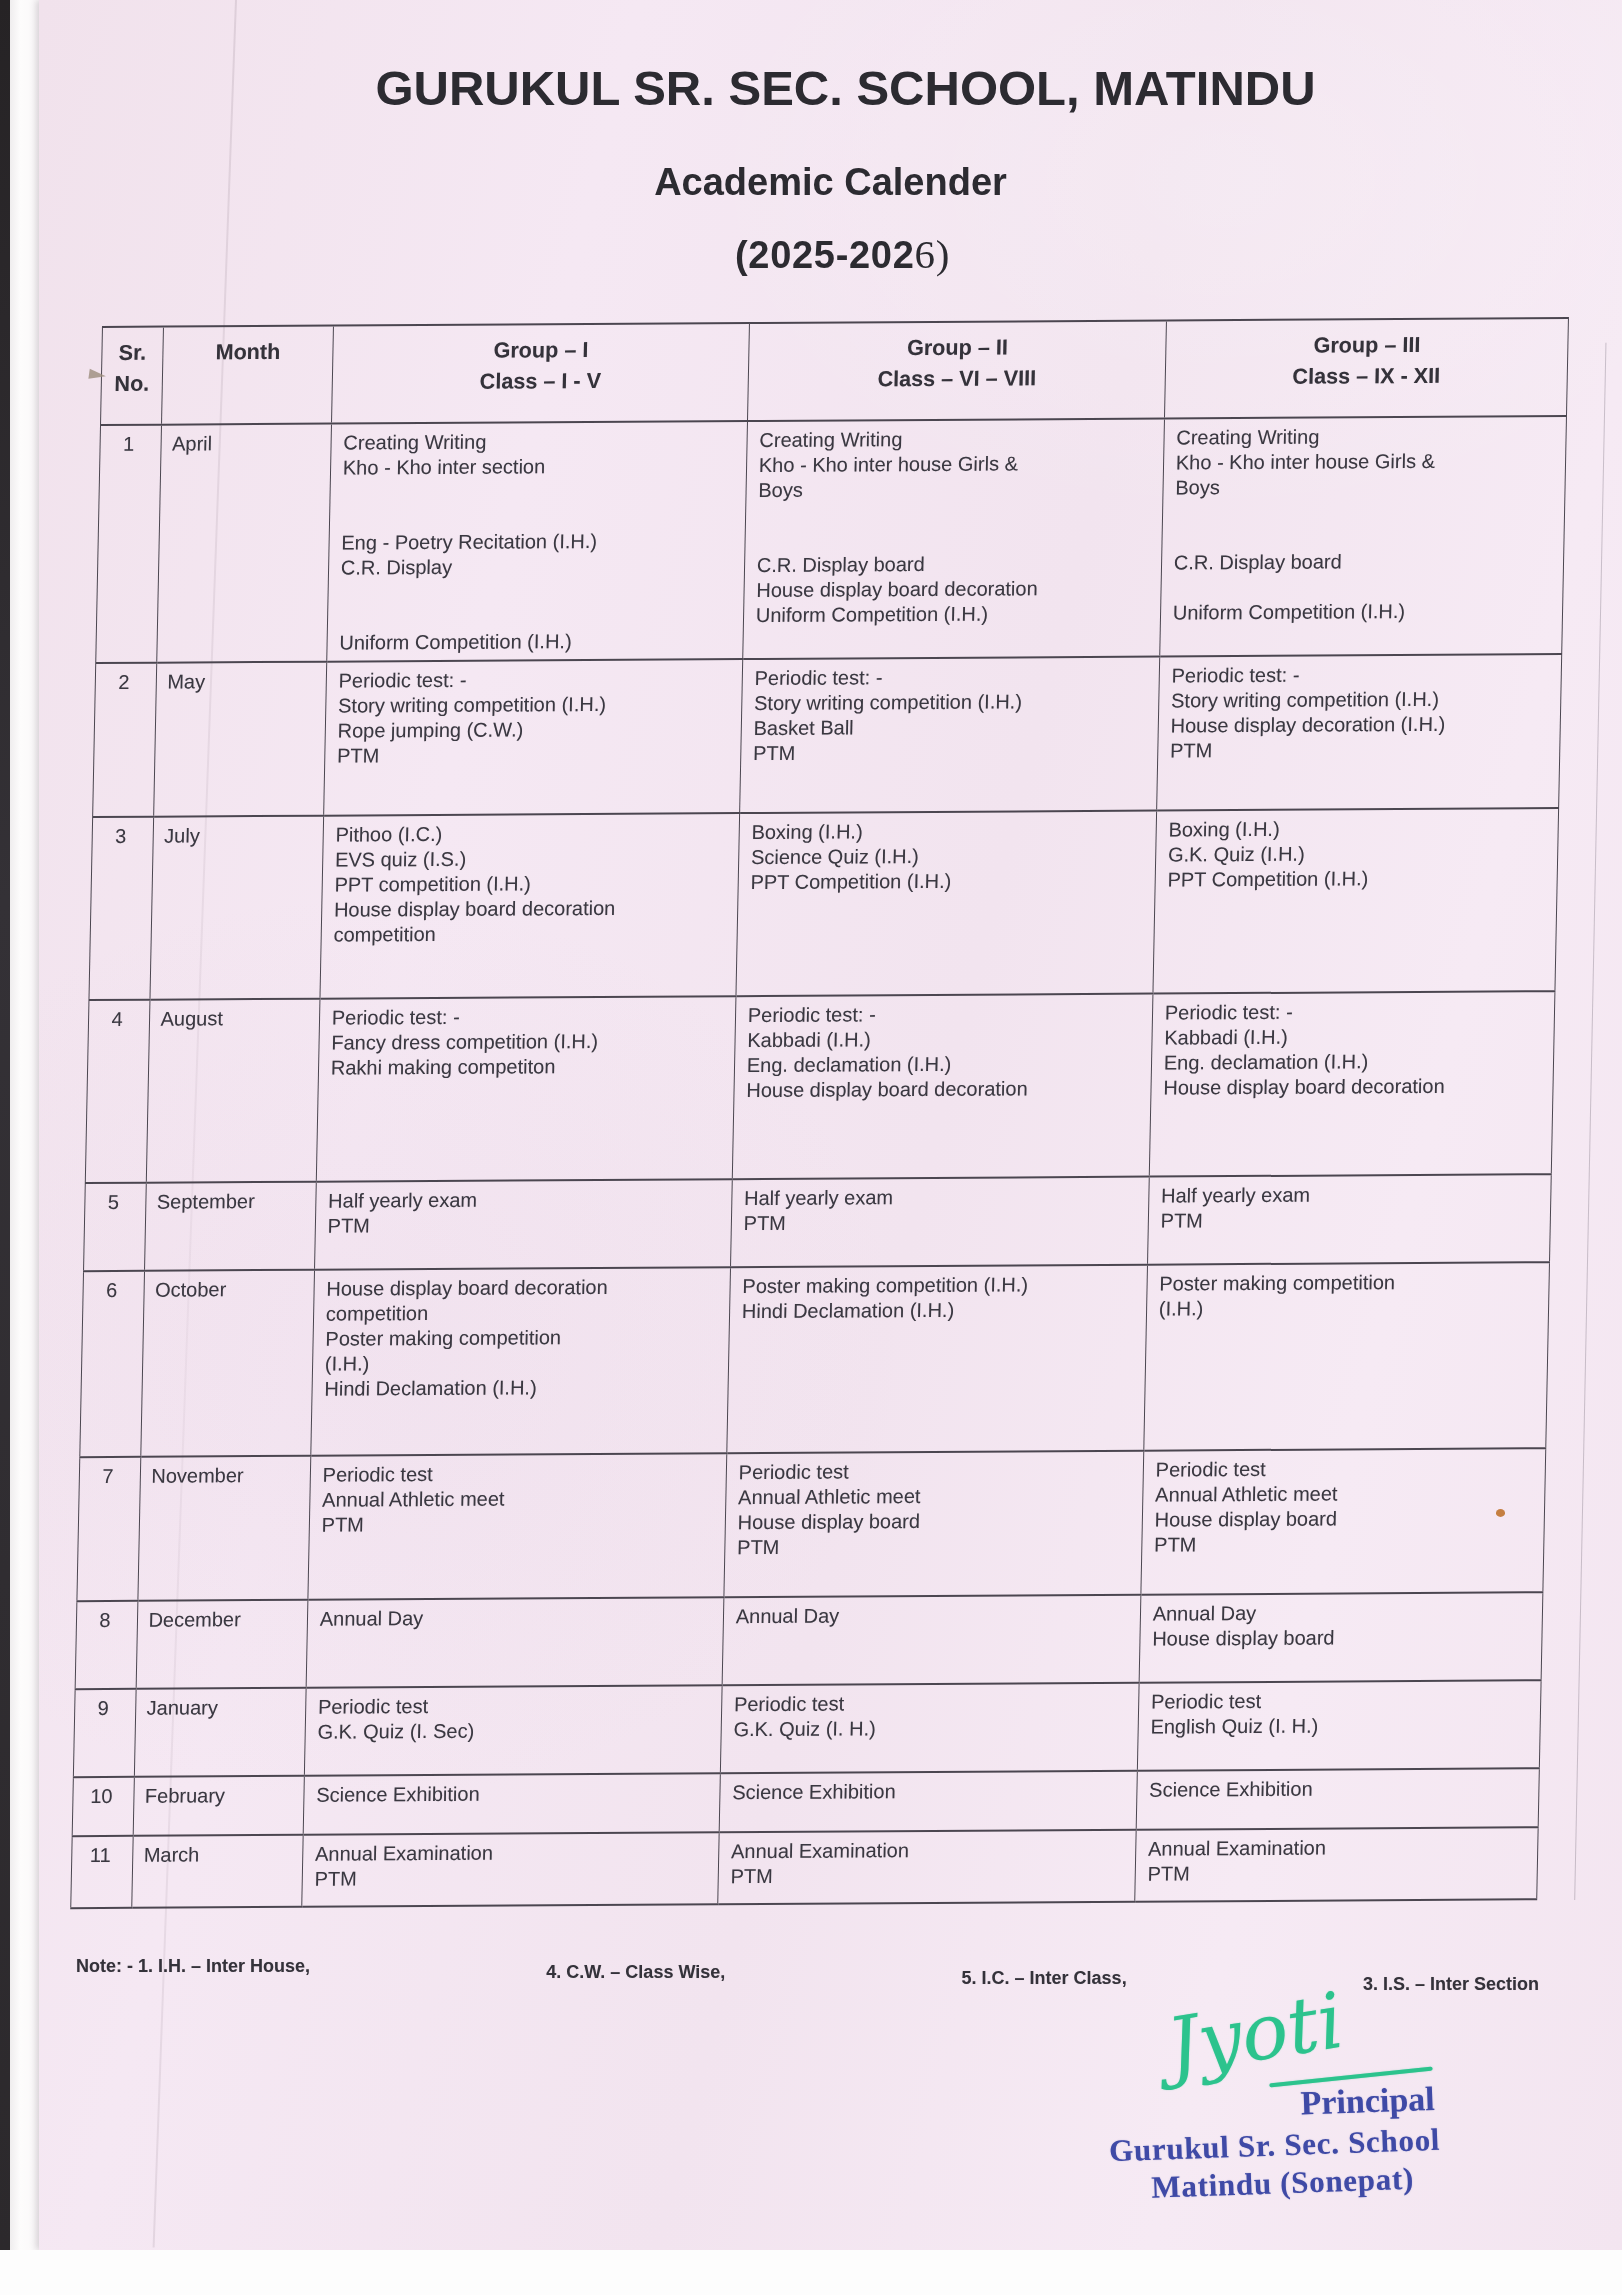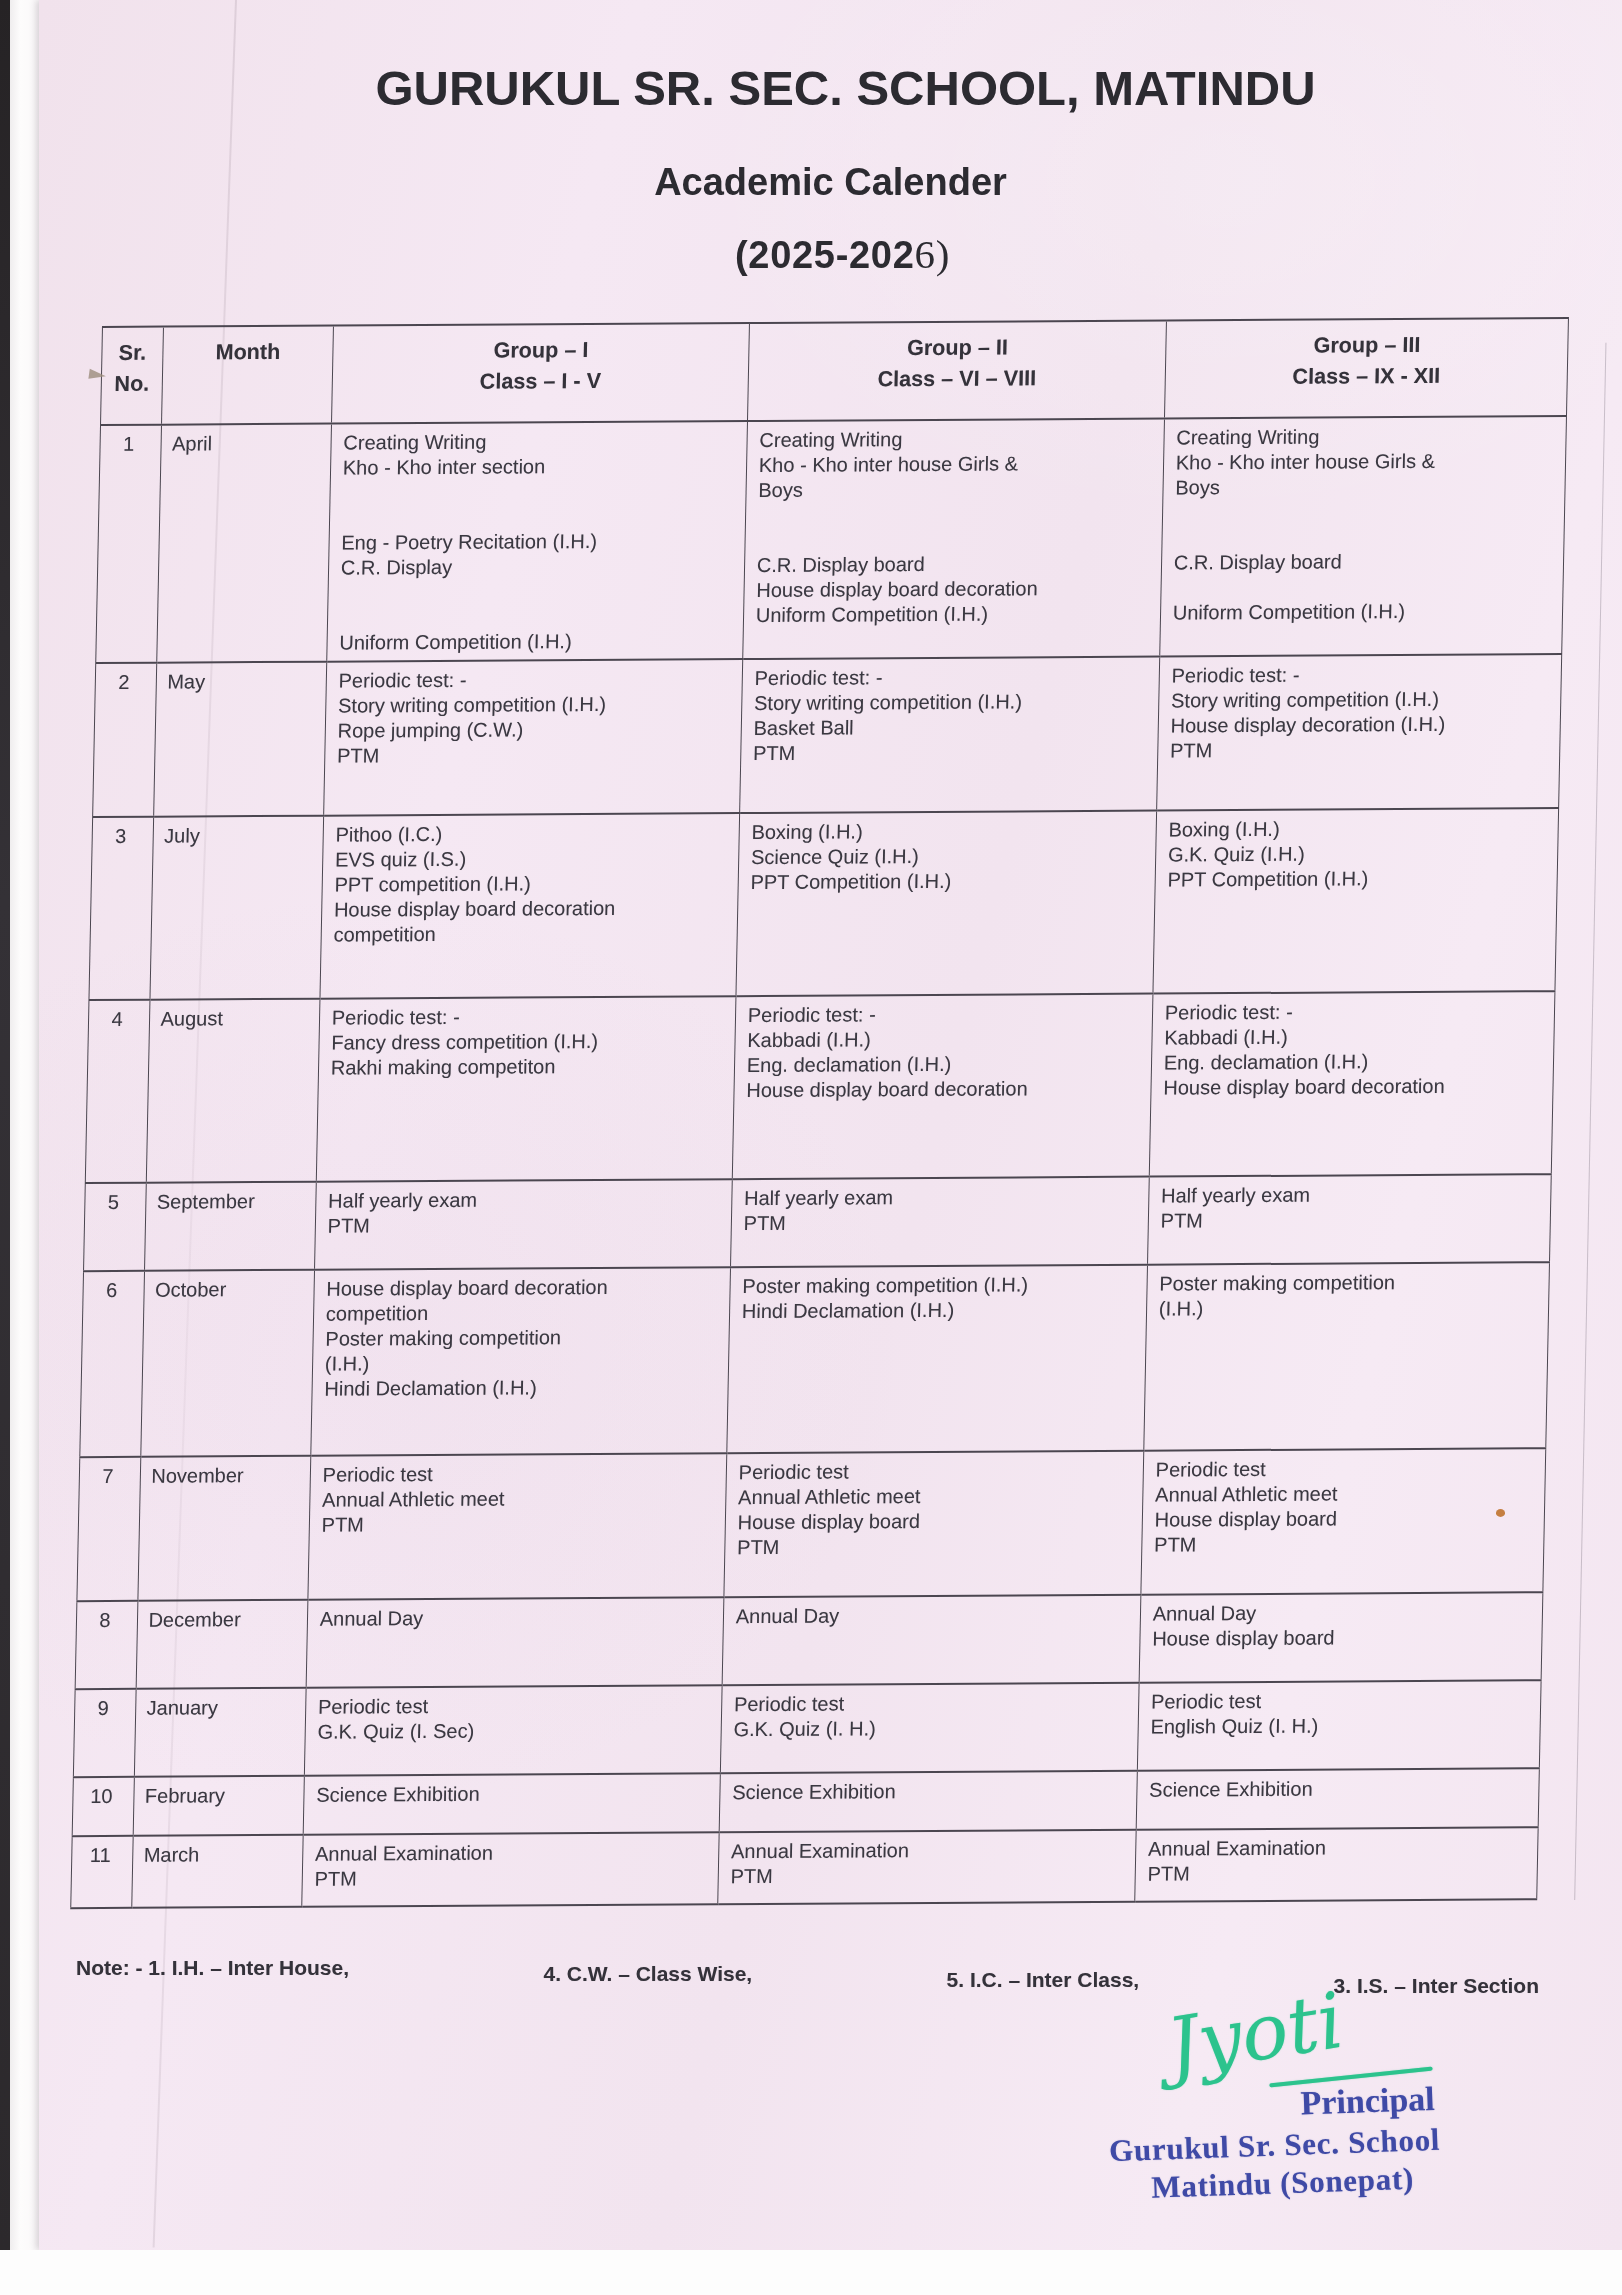--- a/index.html
+++ b/index.html
@@ -56,21 +56,21 @@
   .cal td.sr{text-align:center;padding-left:3.9px;}
   .cal td.month{padding-left:10.5px;}
   .ghost-line{
     position:absolute;right:-38px;top:26px;height:1557px;width:1.3px;
     background:rgba(84,76,88,0.28);
   }
   
   .note{
     position:absolute;left:37px;top:1956px;width:1463px;
     display:flex;justify-content:space-between;
-    font-size:21px;font-weight:700;color:#34323a;
+    font-size:18px;font-weight:700;color:#34323a;
     text-shadow:0 0 0.7px rgba(58,56,65,0.25);
   }
   .note .n2{transform:translateY(5.9px);}
   .note .n3{transform:translateY(11.8px);}
   .note .n4{transform:translateY(18.3px);}
   
   .sig{
     position:absolute;left:1128px;top:1989px;
     font-family:"DejaVu Serif",serif;font-style:italic;
     font-size:77px;color:#2cc38d;

